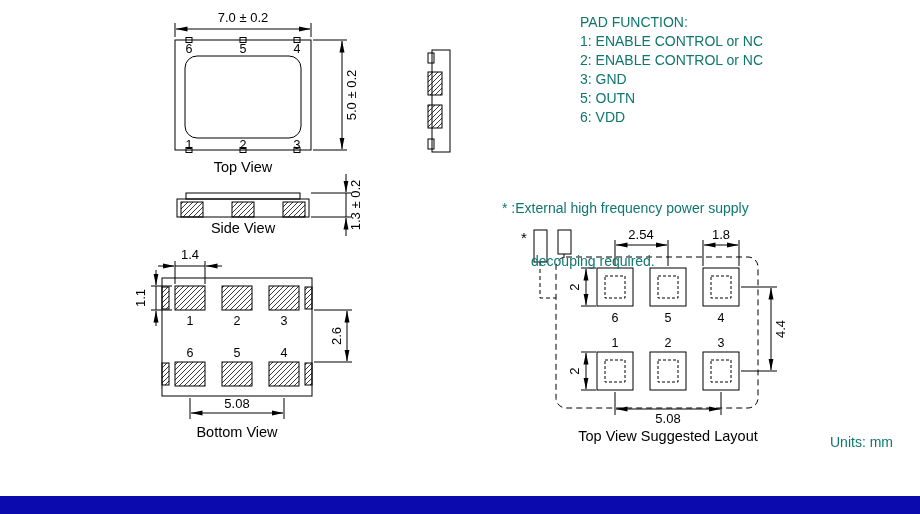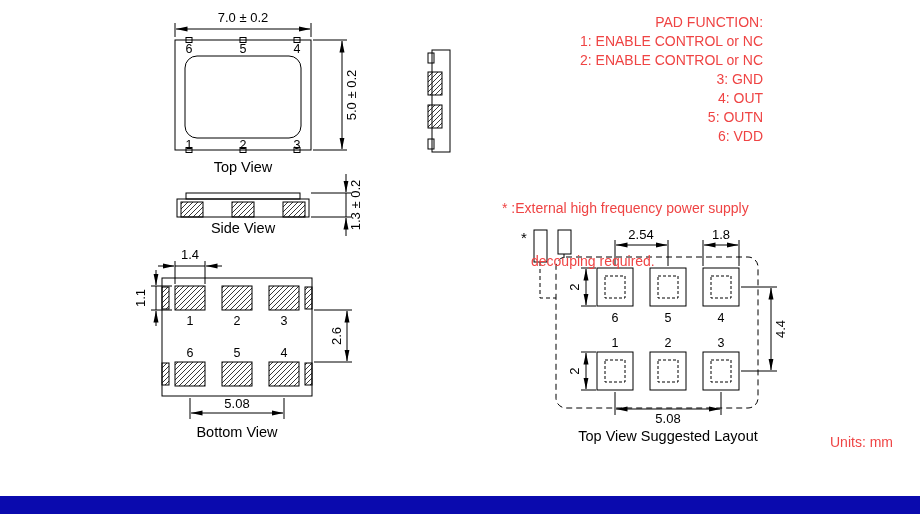--- a/index.html
+++ b/index.html
@@ -3,30 +3,30 @@
 <meta charset="utf-8">
 <style>
   html, body { margin: 0; padding: 0; background: #ffffff; }
   .page {
     position: relative;
     width: 920px;
     height: 514px;
     background: #ffffff;
     overflow: hidden;
     font-family: "Liberation Sans", sans-serif;
-    color: #ef4444;
+    color: #0f766e;
   }
   .page svg { position: absolute; left: 0; top: 0; }
   svg text { fill: #000; stroke: none; font-family: "Liberation Sans", sans-serif; }
   .dim { font-size: 13px; }
   .pin { font-size: 12.5px; }
   .viewlabel { font-size: 14.5px; }
   .star { font-size: 15px; }
   .txtblock { position: absolute; font-size: 14px; line-height: 18px; white-space: nowrap; }
-  .pad-function { left: 580px; top: 13px; text-align: right; }
+  .pad-function { left: 580px; top: 13px; }
   .pad-function div { margin-bottom: 1px; }
   .note-line1 { left: 502px; top: 199px; }
   .note-line2 { left: 531px; top: 216px; margin-top: 36px; }
   .units { left: 830px; top: 433px; text-align: right; }
   .footer-bar { position: absolute; left: 0; top: 496px; width: 920px; height: 18px; }
 </style>
 </head>
 <body>
 
 <div class="page">
@@ -211,21 +211,20 @@
     <text class="pin" x="721" y="347" text-anchor="middle">3</text>
     <text class="viewlabel" x="668" y="441" text-anchor="middle">Top View Suggested Layout</text>
   </g>
 </svg>
 
   <div class="txtblock pad-function">
     <div>PAD FUNCTION:</div>
     <div>1: ENABLE CONTROL or NC</div>
     <div>2: ENABLE CONTROL or NC</div>
     <div>3: GND</div>
-    <div>4: OUT</div>
     <div>5: OUTN</div>
     <div>6: VDD</div>
   </div>
 
   <div class="txtblock note-line1">* :External high frequency power supply</div>
   <div class="txtblock note-line2">decouping required.</div>
 
   <div class="txtblock units">Units: mm</div>
 
   <div class="footer-bar" style="background: rgb(10, 10, 174);"></div>

